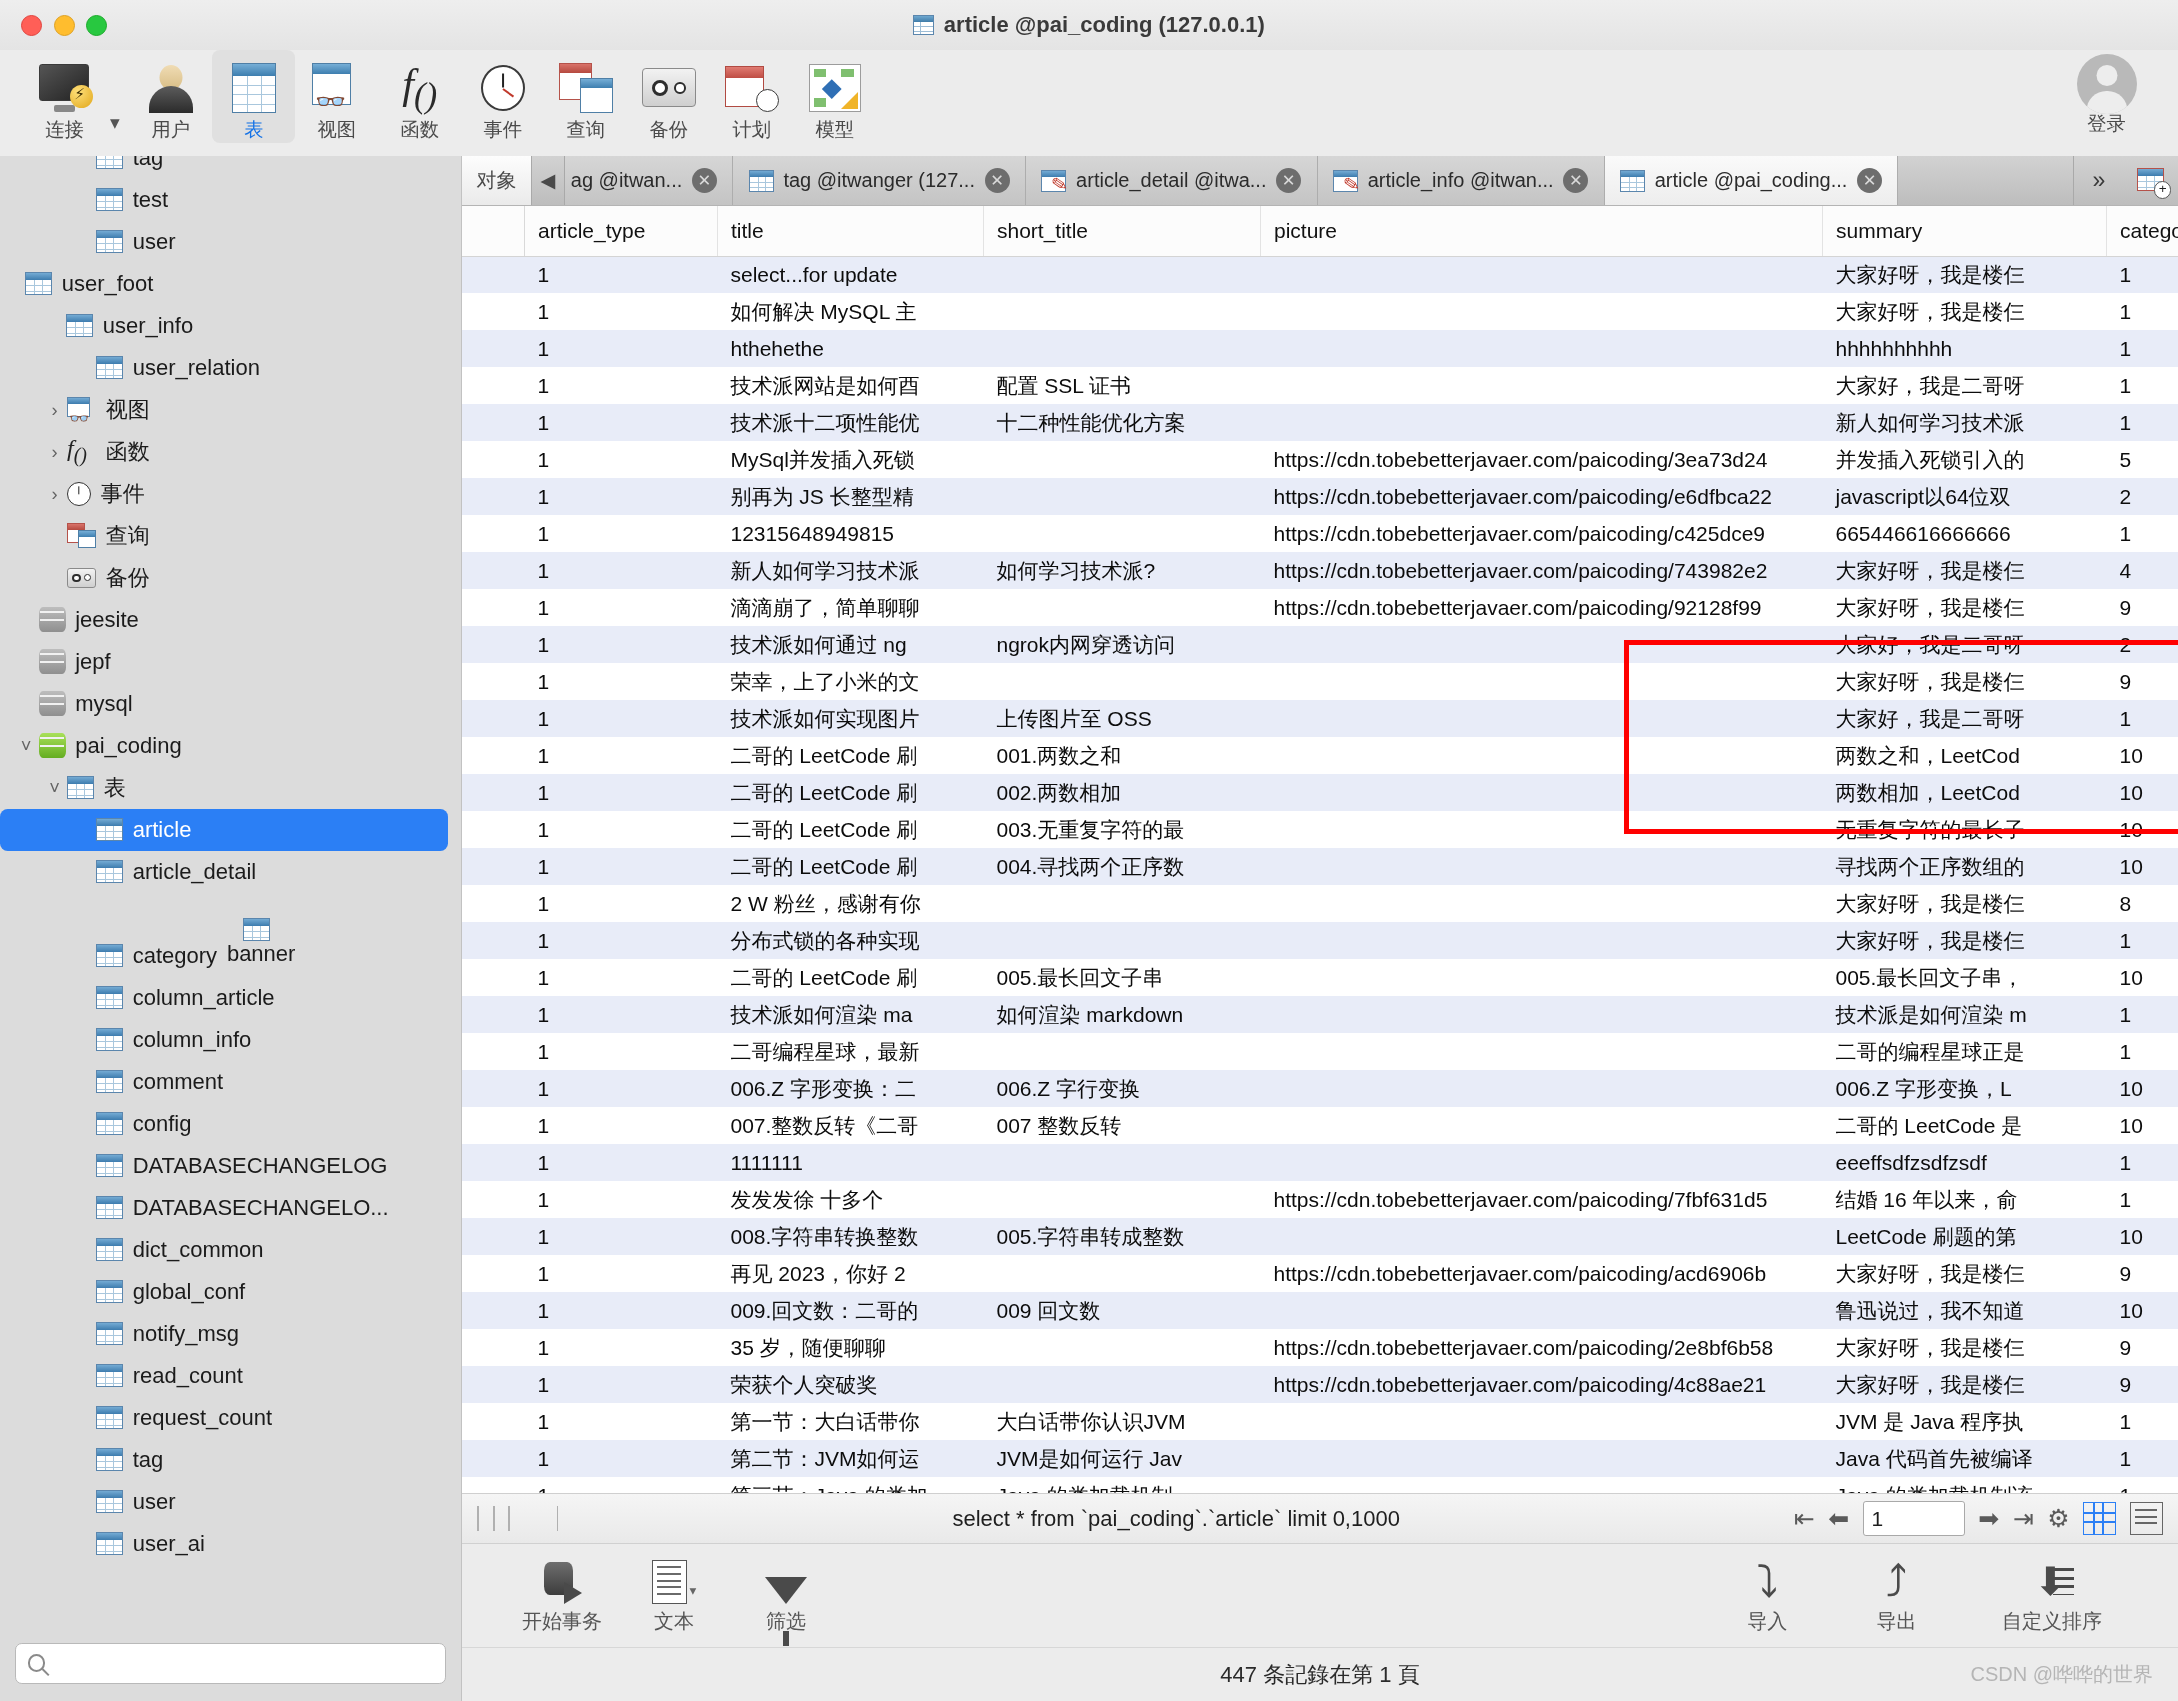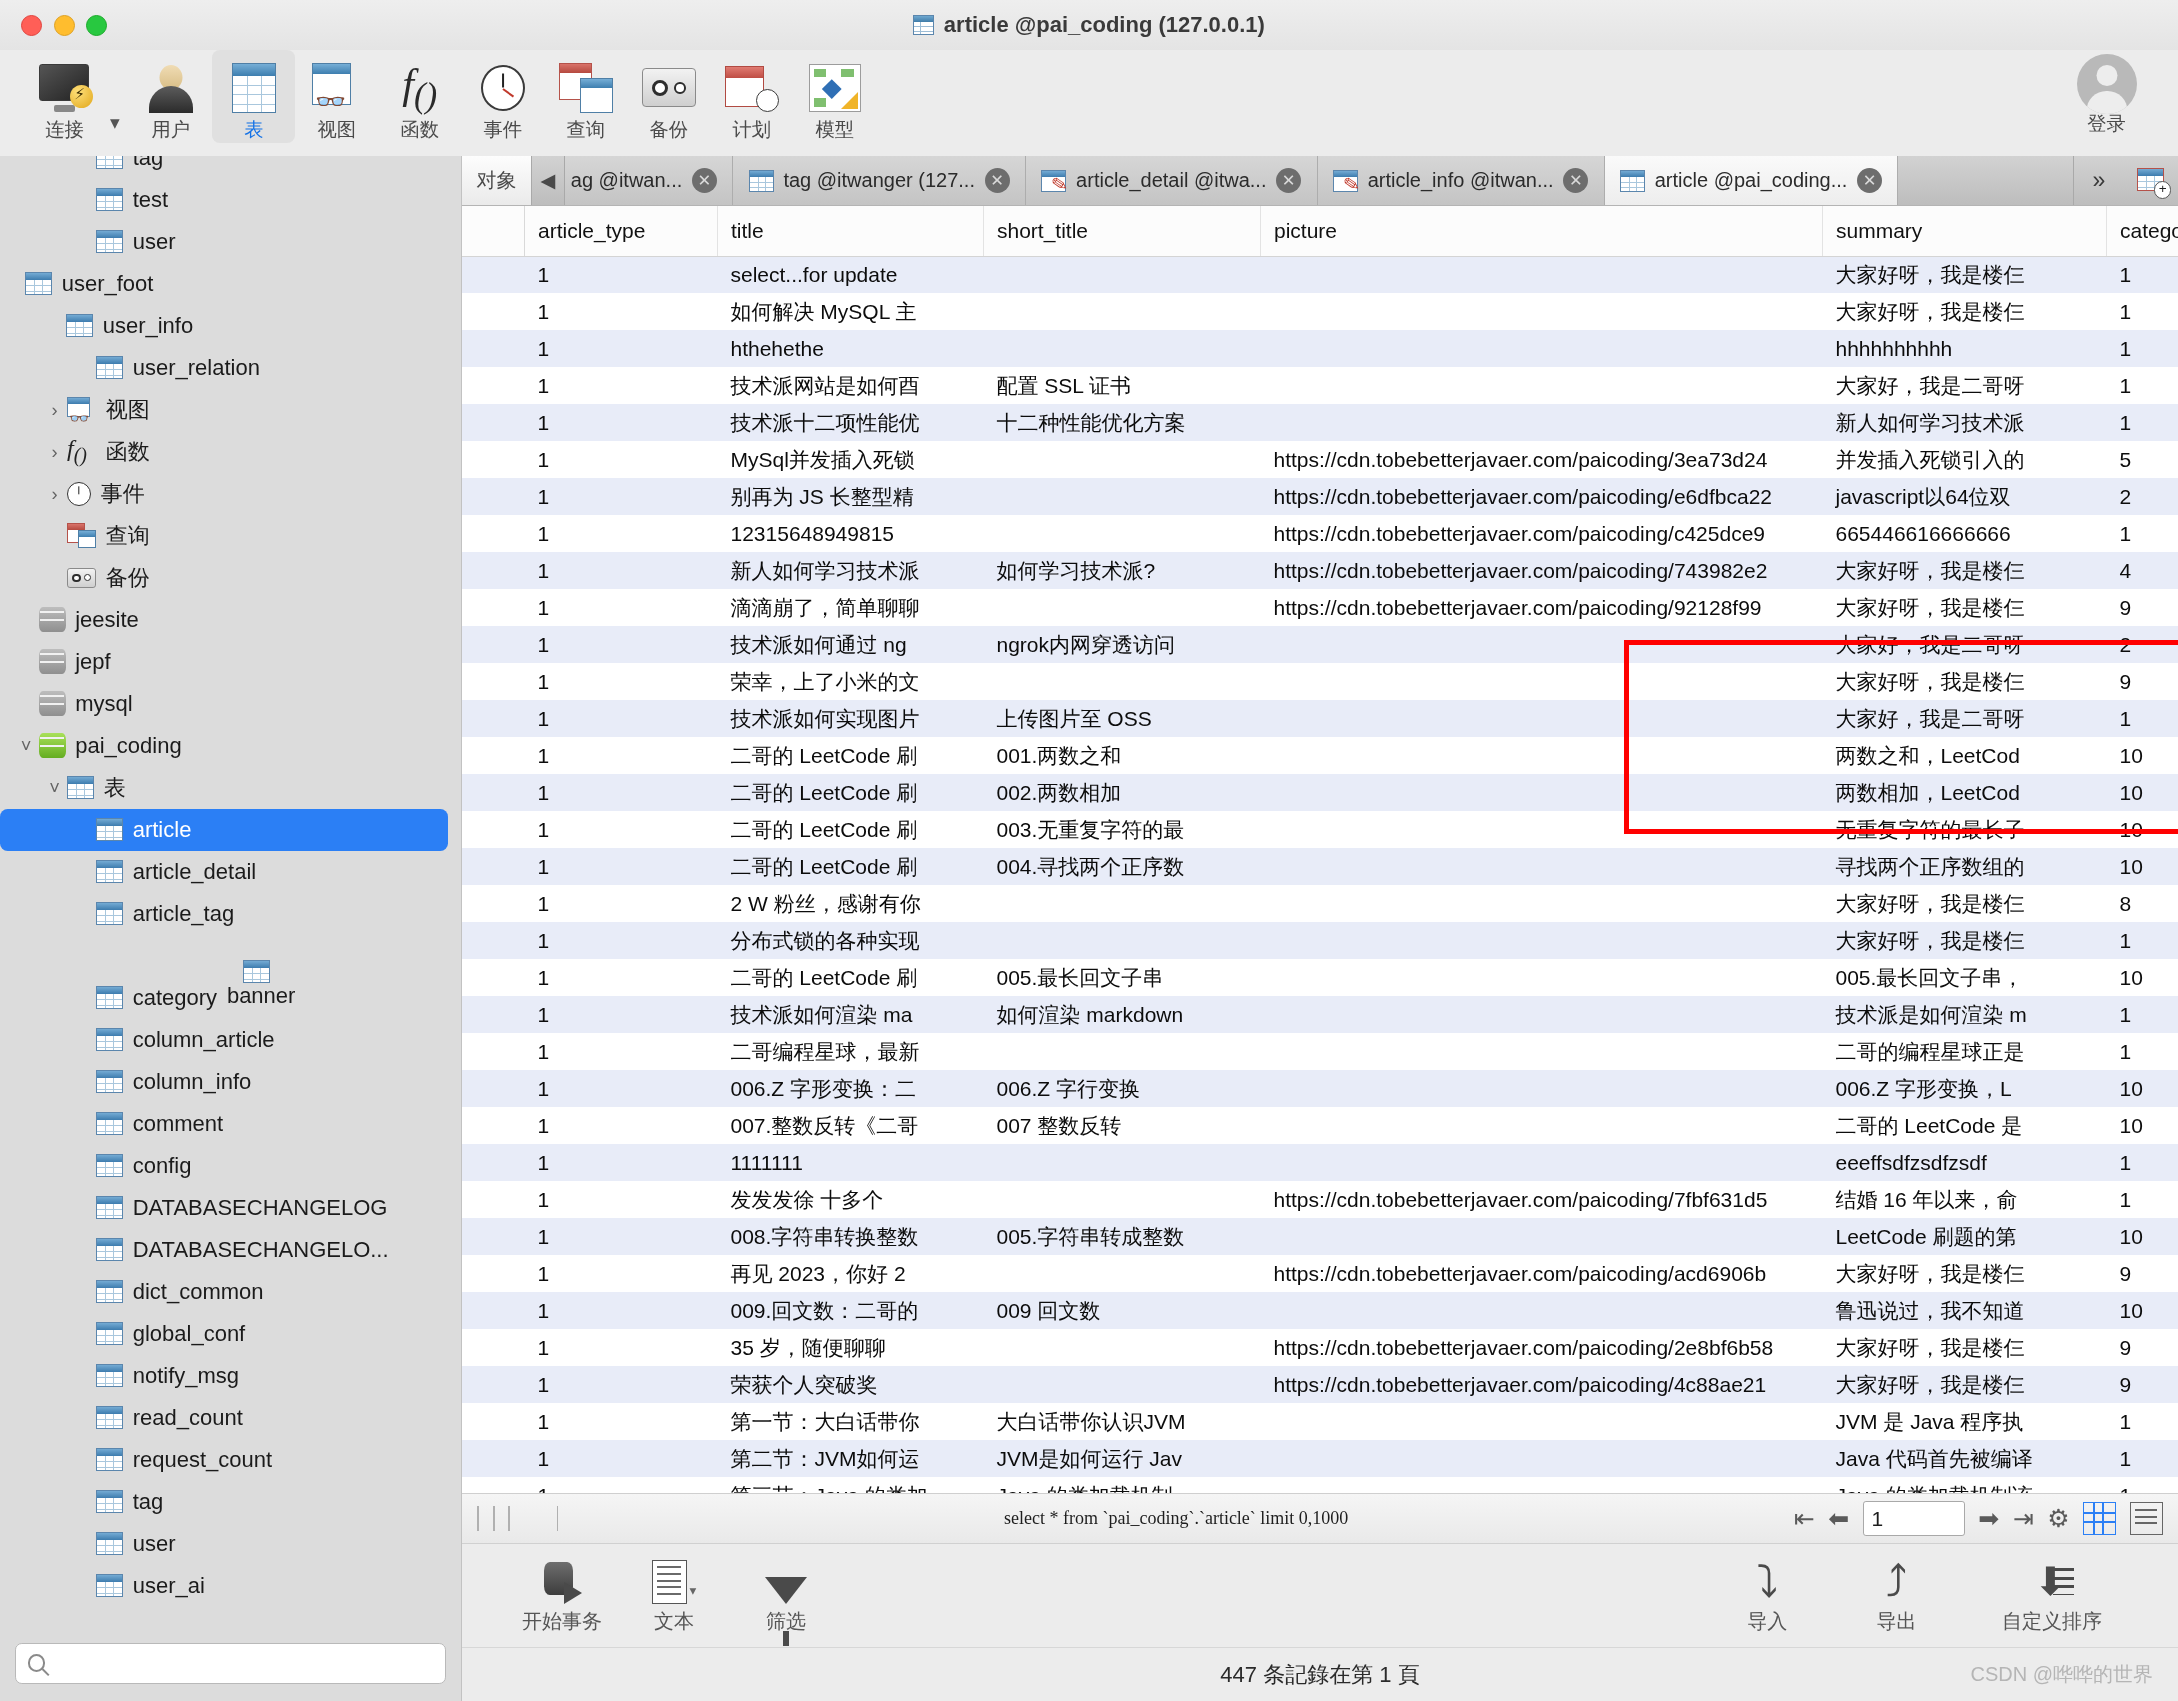--- a/index.html
+++ b/index.html
@@ -211,22 +211,22 @@
   .col-cat{ width:160px; }
 
   
   .redbox{ position:absolute; border:5.8px solid #ff0000; pointer-events:none; z-index:5;
     left:1162px; top:434px; width:584px; height:194px; }
 
   
   .sqlbar{ height:50px; flex:0 0 50px; background:linear-gradient(#f5f5f5,#e9e9e9);
     border-top:1px solid #cfcfcf; display:flex; align-items:center; padding:0 15.4px; gap:13.5px; }
   .handle{ width:1.9px;height:25px;background:#b0b0b0; }
-  .sqltext{ flex:1; text-align:center; font-size:18px; color:#1e1e1e;
-    font-family:Liberation Serif, serif; }
+  .sqltext{ flex:1; text-align:center; font-size:22px; color:#1e1e1e;
+    font-family:Liberation Sans, sans-serif; }
   .pager{ display:flex; align-items:center; gap:13.5px; }
   .pg-ico{ font-size:25px; color:#5a5a5a; }
   .pg-input{ width:102px;height:35px;background:#fff;border:1px solid #a9a9a9;border-radius:2.9px;
     font-size:21px; padding:0 7.7px; display:flex; align-items:center; }
   .pg-gear{ font-size:25px; color:#5a5a5a; }
   .pg-gridv{ width:33px;height:33px;border:1.9px solid #2b7ff5; position:relative; }
   .pg-gridv:after{content:"";position:absolute;inset:0;
     background:
       linear-gradient(to right,transparent 8.7px,#2b7ff5 8.7px,#2b7ff5 10.6px,transparent 10.6px),
       linear-gradient(to right,transparent 18.3px,#2b7ff5 18.3px,#2b7ff5 20px,transparent 20px),
@@ -517,27 +517,20 @@
               <span class="mini-tbl"></span>
             </span>
             <span>article</span>
           </div>
           <div class="node" style="padding-left: 71px;">
             <span class="tw"></span>
             <span class="ico">
               <span class="mini-tbl"></span>
             </span>
             <span>article_detail</span>
-          </div>
-          <div class="node" style="padding-left: 71px;">
-            <span class="tw"></span>
-            <span class="ico">
-              <span class="mini-tbl"></span>
-            </span>
-            <span>article_tag</span>
           </div>
           <div class="node" style="padding-left: 71px; flex-direction: column;">
             <span class="tw"></span>
             <span class="ico">
               <span class="mini-tbl"></span>
             </span>
             <span>banner</span>
           </div>
           <div class="node" style="padding-left: 71px;">
             <span class="tw"></span>

